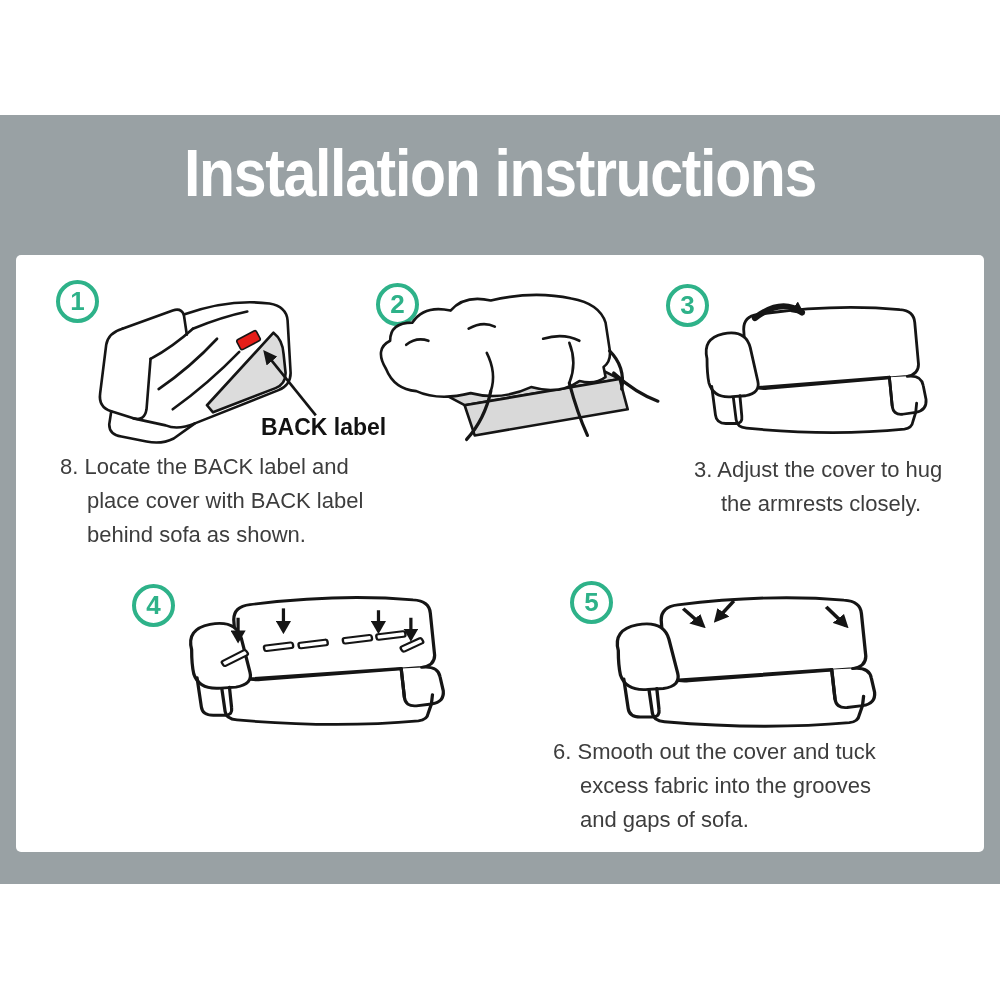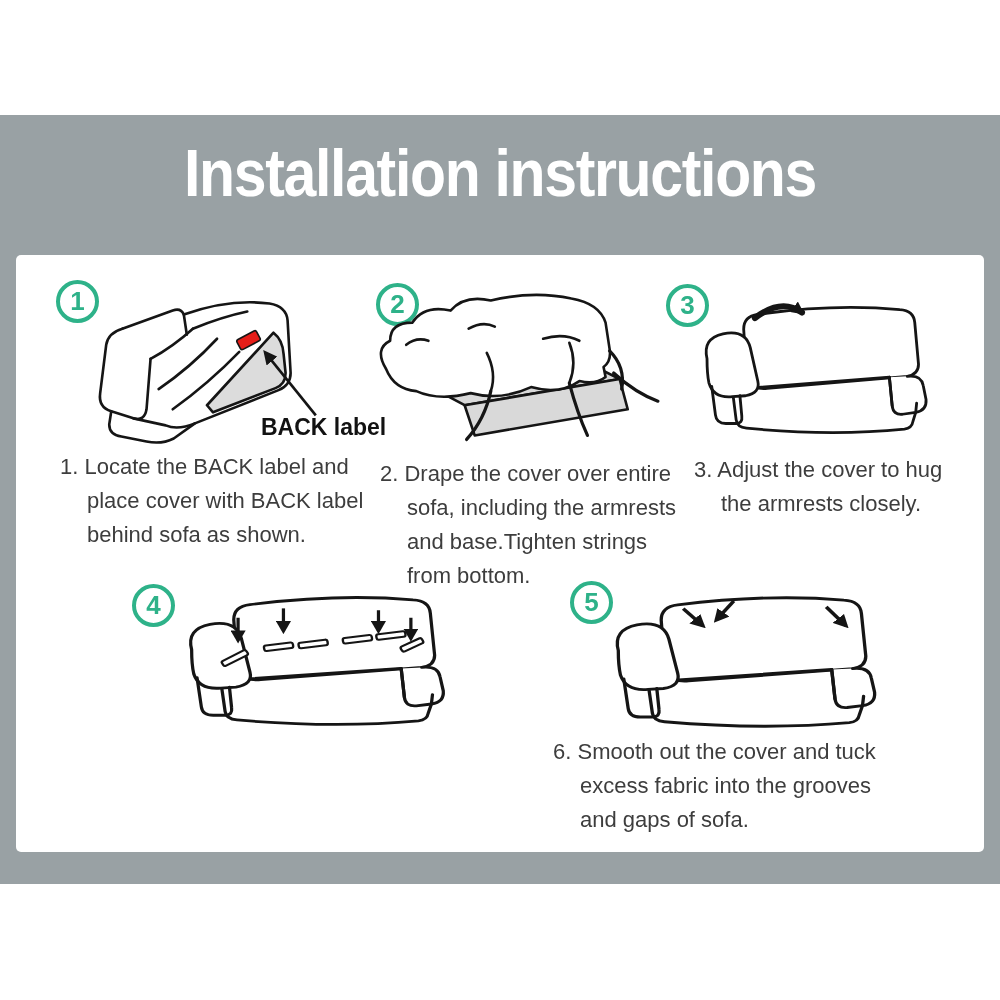--- a/index.html
+++ b/index.html
@@ -144,26 +144,22 @@
 
   <svg class="illus" style="left:582px;top:584px" width="330" height="152" viewBox="0 0 300 160" preserveAspectRatio="none">
     <use href="#sofa-base"></use>
     <g stroke="#151515" stroke-width="3.4" fill="none">
       <path d="M92,26 L110,44" marker-end="url(#ah)"></path>
       <path d="M138,18 L122,38" marker-end="url(#ah)"></path>
       <path d="M222,24 L240,44" marker-end="url(#ah)"></path>
     </g>
   </svg>
 
-  <div class="step-text" style="left:60px;top:450px;width:330px">1. Locate the BACK label and
+  <div class="step-text" style="left:60px;top:450px;width:330px">8. Locate the BACK label and
 place cover with BACK label
 behind sofa as shown.</div>
-  <div class="step-text" style="left:380px;top:457px;width:320px">2. Drape the cover over entire
-sofa, including the armrests
-and base.Tighten strings
-from bottom.</div>
   <div class="step-text" style="left:694px;top:453px;width:300px">3. Adjust the cover to hug
 the armrests closely.</div>
   <div class="step-text" style="left:553px;top:735px;width:370px">6. Smooth out the cover and tuck
 excess fabric into the grooves
 and gaps of sofa.</div>
 
 </div>
 
 </body></html>

